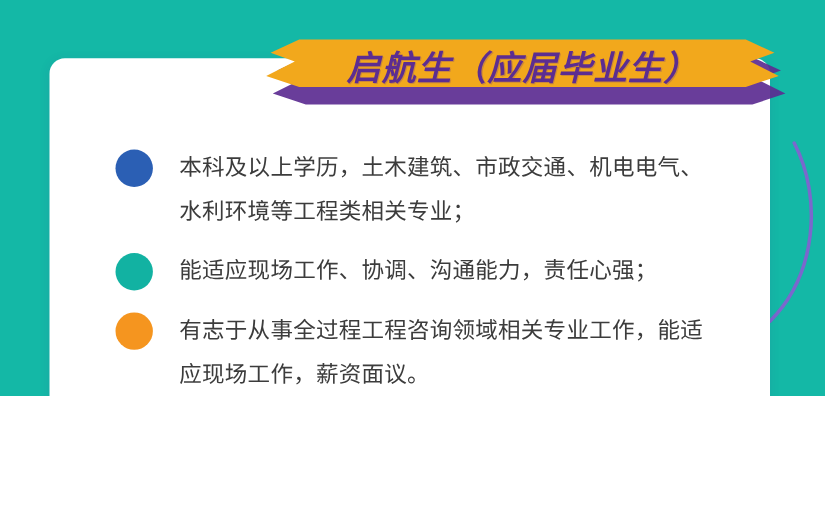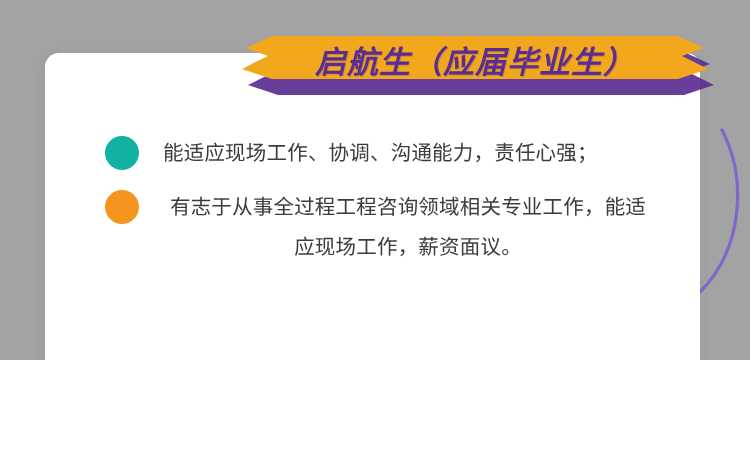--- a/index.html
+++ b/index.html
@@ -6,21 +6,21 @@
   html, body {
     margin: 0;
     padding: 0;
     background: #ffffff;
   }
   .poster {
     position: relative;
     width: 750px;
     height: 360px;
     overflow: hidden;
-    background: #a3a3a3;
+    background: #14b8a6;
     font-family: "Liberation Sans", "DejaVu Sans", sans-serif;
   }
 
   
   .deco-layer {
     position: absolute;
     inset: 0;
     width: 750px;
     height: 468px;
     pointer-events: none;
@@ -77,21 +77,21 @@
     position: absolute;
     left: 105px;
     top: 133px;
     width: 560px;
   }
   .bullet-row {
     display: flex;
     align-items: flex-start;
     margin-bottom: 14px;
   }
-  .bullet-row:last-child { margin-bottom: 0; text-align: center; }
+  .bullet-row:last-child { margin-bottom: 0; }
 
   .dot {
     flex: 0 0 auto;
     width: 34px;
     height: 34px;
     border-radius: 50%;
     margin-right: 24px;
     margin-top: 3px;
   }
   .dot.blue   { background: #2b5fb4; }
@@ -136,20 +136,24 @@
 
       <path d="M 40 14 L 14 26 L 36 34 L 10 47 L 40 57 L 446 57 L 476 47 L 450 34 L 472 26 L 446 14 Z" transform="translate(6,10)" fill="#5c2d91" opacity="0.92"></path>
 
       <path d="M 40 8 L 14 20 L 36 28 L 10 41 L 40 51 L 446 51 L 476 41 L 450 28 L 472 20 L 446 8 Z" fill="#f2a81c"></path>
     </svg>
     <div class="ribbon-title">启航生（应届毕业生）</div>
   </div>
 
   <div class="bullets">
 
+    <div class="bullet-row">
+      <div class="dot blue"></div>
+      <div class="bullet-text">本科及以上学历，土木建筑、市政交通、机电电气、水利环境等工程类相关专业；</div>
+    </div>
 
     <div class="bullet-row">
       <div class="dot teal"></div>
       <div class="bullet-text">能适应现场工作、协调、沟通能力，责任心强；</div>
     </div>
 
     <div class="bullet-row">
       <div class="dot orange"></div>
       <div class="bullet-text">有志于从事全过程工程咨询领域相关专业工作，能适应现场工作，薪资面议。</div>
     </div>

